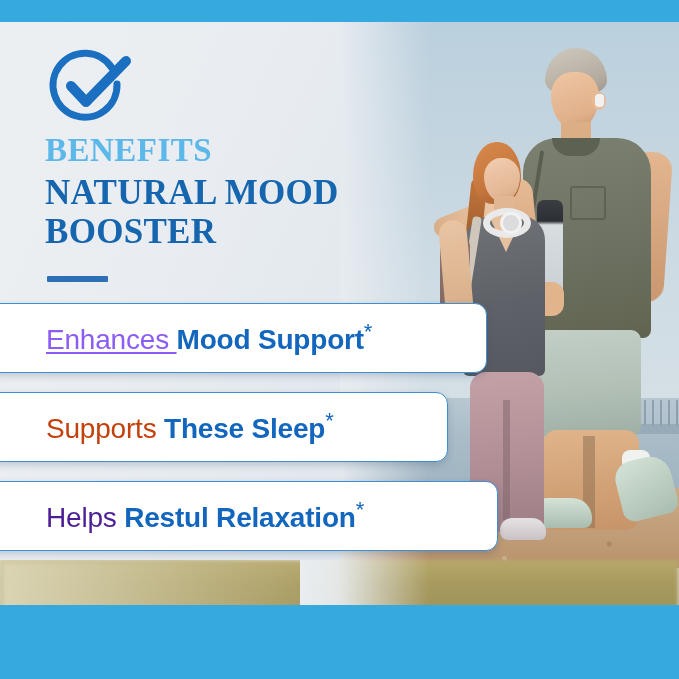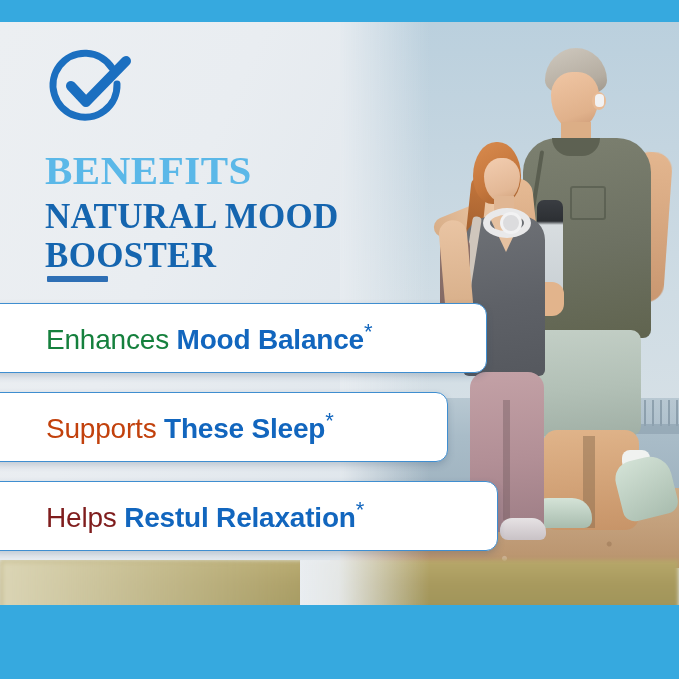--- a/index.html
+++ b/index.html
@@ -278,24 +278,24 @@
   .check-icon {
     position: absolute; left: 45px; top: 48px;
     width: 88px; height: 78px;
   }
   .headline-block {
     position: absolute; left: 45px; top: 134px; width: 380px;
   }
   .kicker {
     font-family: "Liberation Serif", serif;
     font-weight: bold;
-    font-size: 41px;
+    font-size: 33px;
     letter-spacing: .5px;
     line-height: 1;
-    margin: 16px 0 6px 0;
+    margin: 0 0 6px 0;
   }
   .headline {
     font-family: "Liberation Serif", serif;
     font-weight: bold;
     font-size: 35px;
     line-height: 1.12;
     letter-spacing: .3px;
     margin: 0;
     white-space: pre-line;
   }
@@ -420,31 +420,31 @@
   <div class="headline-block">
     <div class="kicker" style="color: rgb(91, 184, 232);">BENEFITS</div>
     <div class="headline" style="color: rgb(21, 101, 175);">NATURAL MOOD
 BOOSTER</div>
   </div>
 
   <div class="rule" style="background: rgb(46, 111, 181);"></div>
 
   <div class="card" id="card0" style="top: 303px; width: 501px; border-color: rgb(63, 142, 208);">
     <div class="card-text">
-      <span class="c-light" style="color: #15803d;">Enhances </span><span class="c-bold" style="color: rgb(18, 102, 190);">Mood Balance</span><span class="c-star" style="color: rgb(18, 102, 190);">*</span>
+      <span class="c-light" style="color: #8b5cf6; text-decoration: underline;">Enhances </span><span class="c-bold" style="color: rgb(18, 102, 190);">Mood Support</span><span class="c-star" style="color: rgb(18, 102, 190);">*</span>
     </div>
   </div>
 
   <div class="card" id="card1" style="top: 392px; width: 462px; border-color: rgb(63, 142, 208);">
     <div class="card-text">
       <span class="c-light" style="color: #c2410c;">Supports </span><span class="c-bold" style="color: rgb(18, 102, 190);">These Sleep</span><span class="c-star" style="color: rgb(18, 102, 190);">*</span>
     </div>
   </div>
 
   <div class="card" id="card2" style="top: 481px; width: 512px; border-color: rgb(63, 142, 208);">
     <div class="card-text">
-      <span class="c-light" style="color: #7f1d1d;">Helps </span><span class="c-bold" style="color: rgb(18, 102, 190);">Restul Relaxation</span><span class="c-star" style="color: rgb(18, 102, 190);">*</span>
+      <span class="c-light" style="color: #4c1d95;">Helps </span><span class="c-bold" style="color: rgb(18, 102, 190);">Restul Relaxation</span><span class="c-star" style="color: rgb(18, 102, 190);">*</span>
     </div>
   </div>
 
   <div class="band-bottom" style="background: rgb(54, 169, 223);"></div>
 
 </div>
 
 </body></html>

